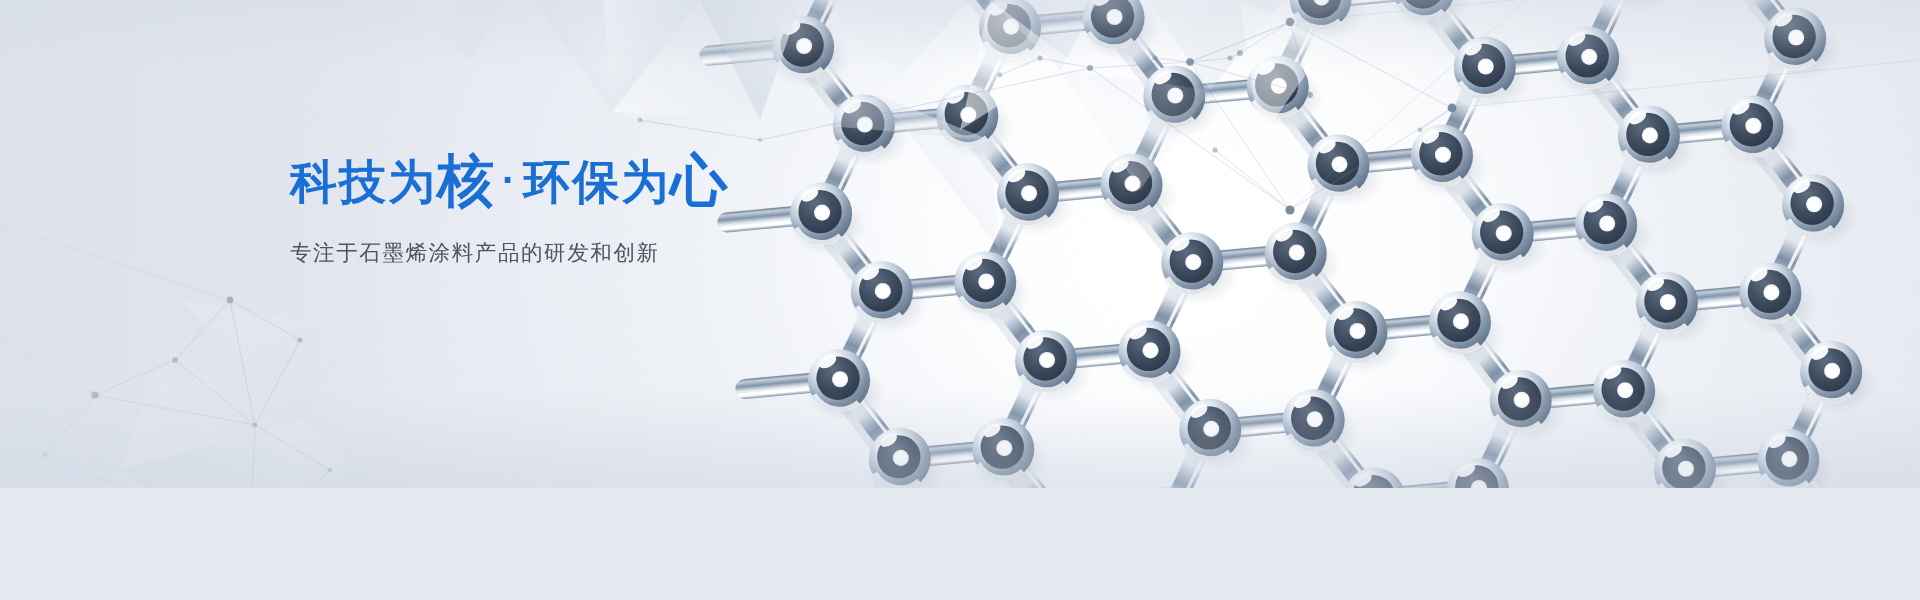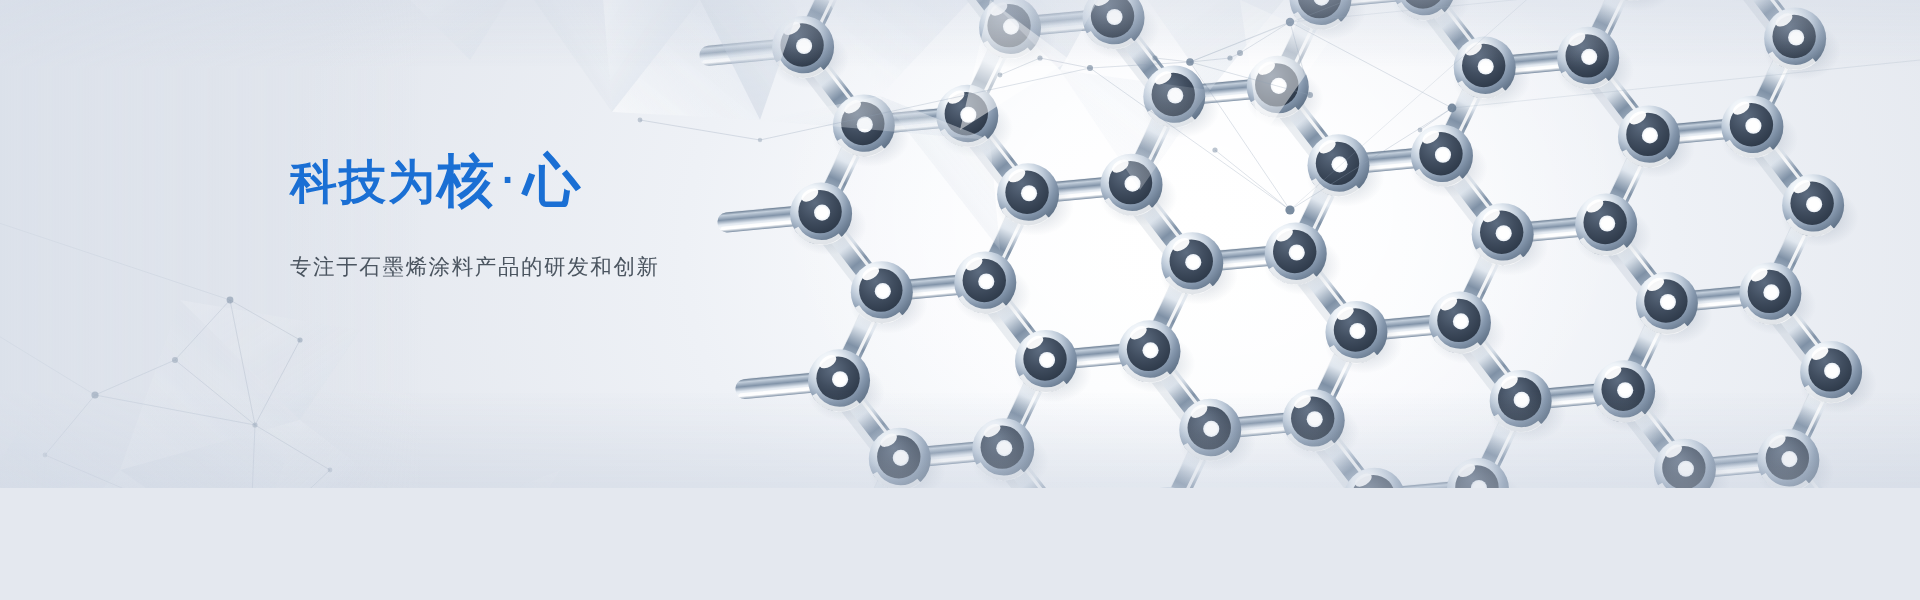--- a/index.html
+++ b/index.html
@@ -55,21 +55,21 @@
     position:relative;
     top:2px;
   }
   .headline .dot{
     font-size:40px;
     padding:0 6px;
     position:relative;
     top:-4px;
   }
   .sub{
-    margin-top:40px;
+    margin-top:26px;
     color:#4b5560;
     font-size:21.5px;
     line-height:1.85;
     letter-spacing:1.6px;
     white-space:nowrap;
   }
   .sub div{ }
 </style>
 </head>
 <body>
@@ -1047,19 +1047,20 @@
       </g>
   </svg>
 
   <div class="vignette"></div>
 
   <div class="copy">
     <div class="headline">
       <span>科技为</span>
         <span class="big">核</span>
         <span class="dot">·</span>
+        <span>环保为</span>
         <span class="big">心</span>
     </div>
     <div class="sub">
       <div>专注于石墨烯涂料产品的研发和创新</div>
     </div>
   </div>
 </div>
 
 </body></html>

